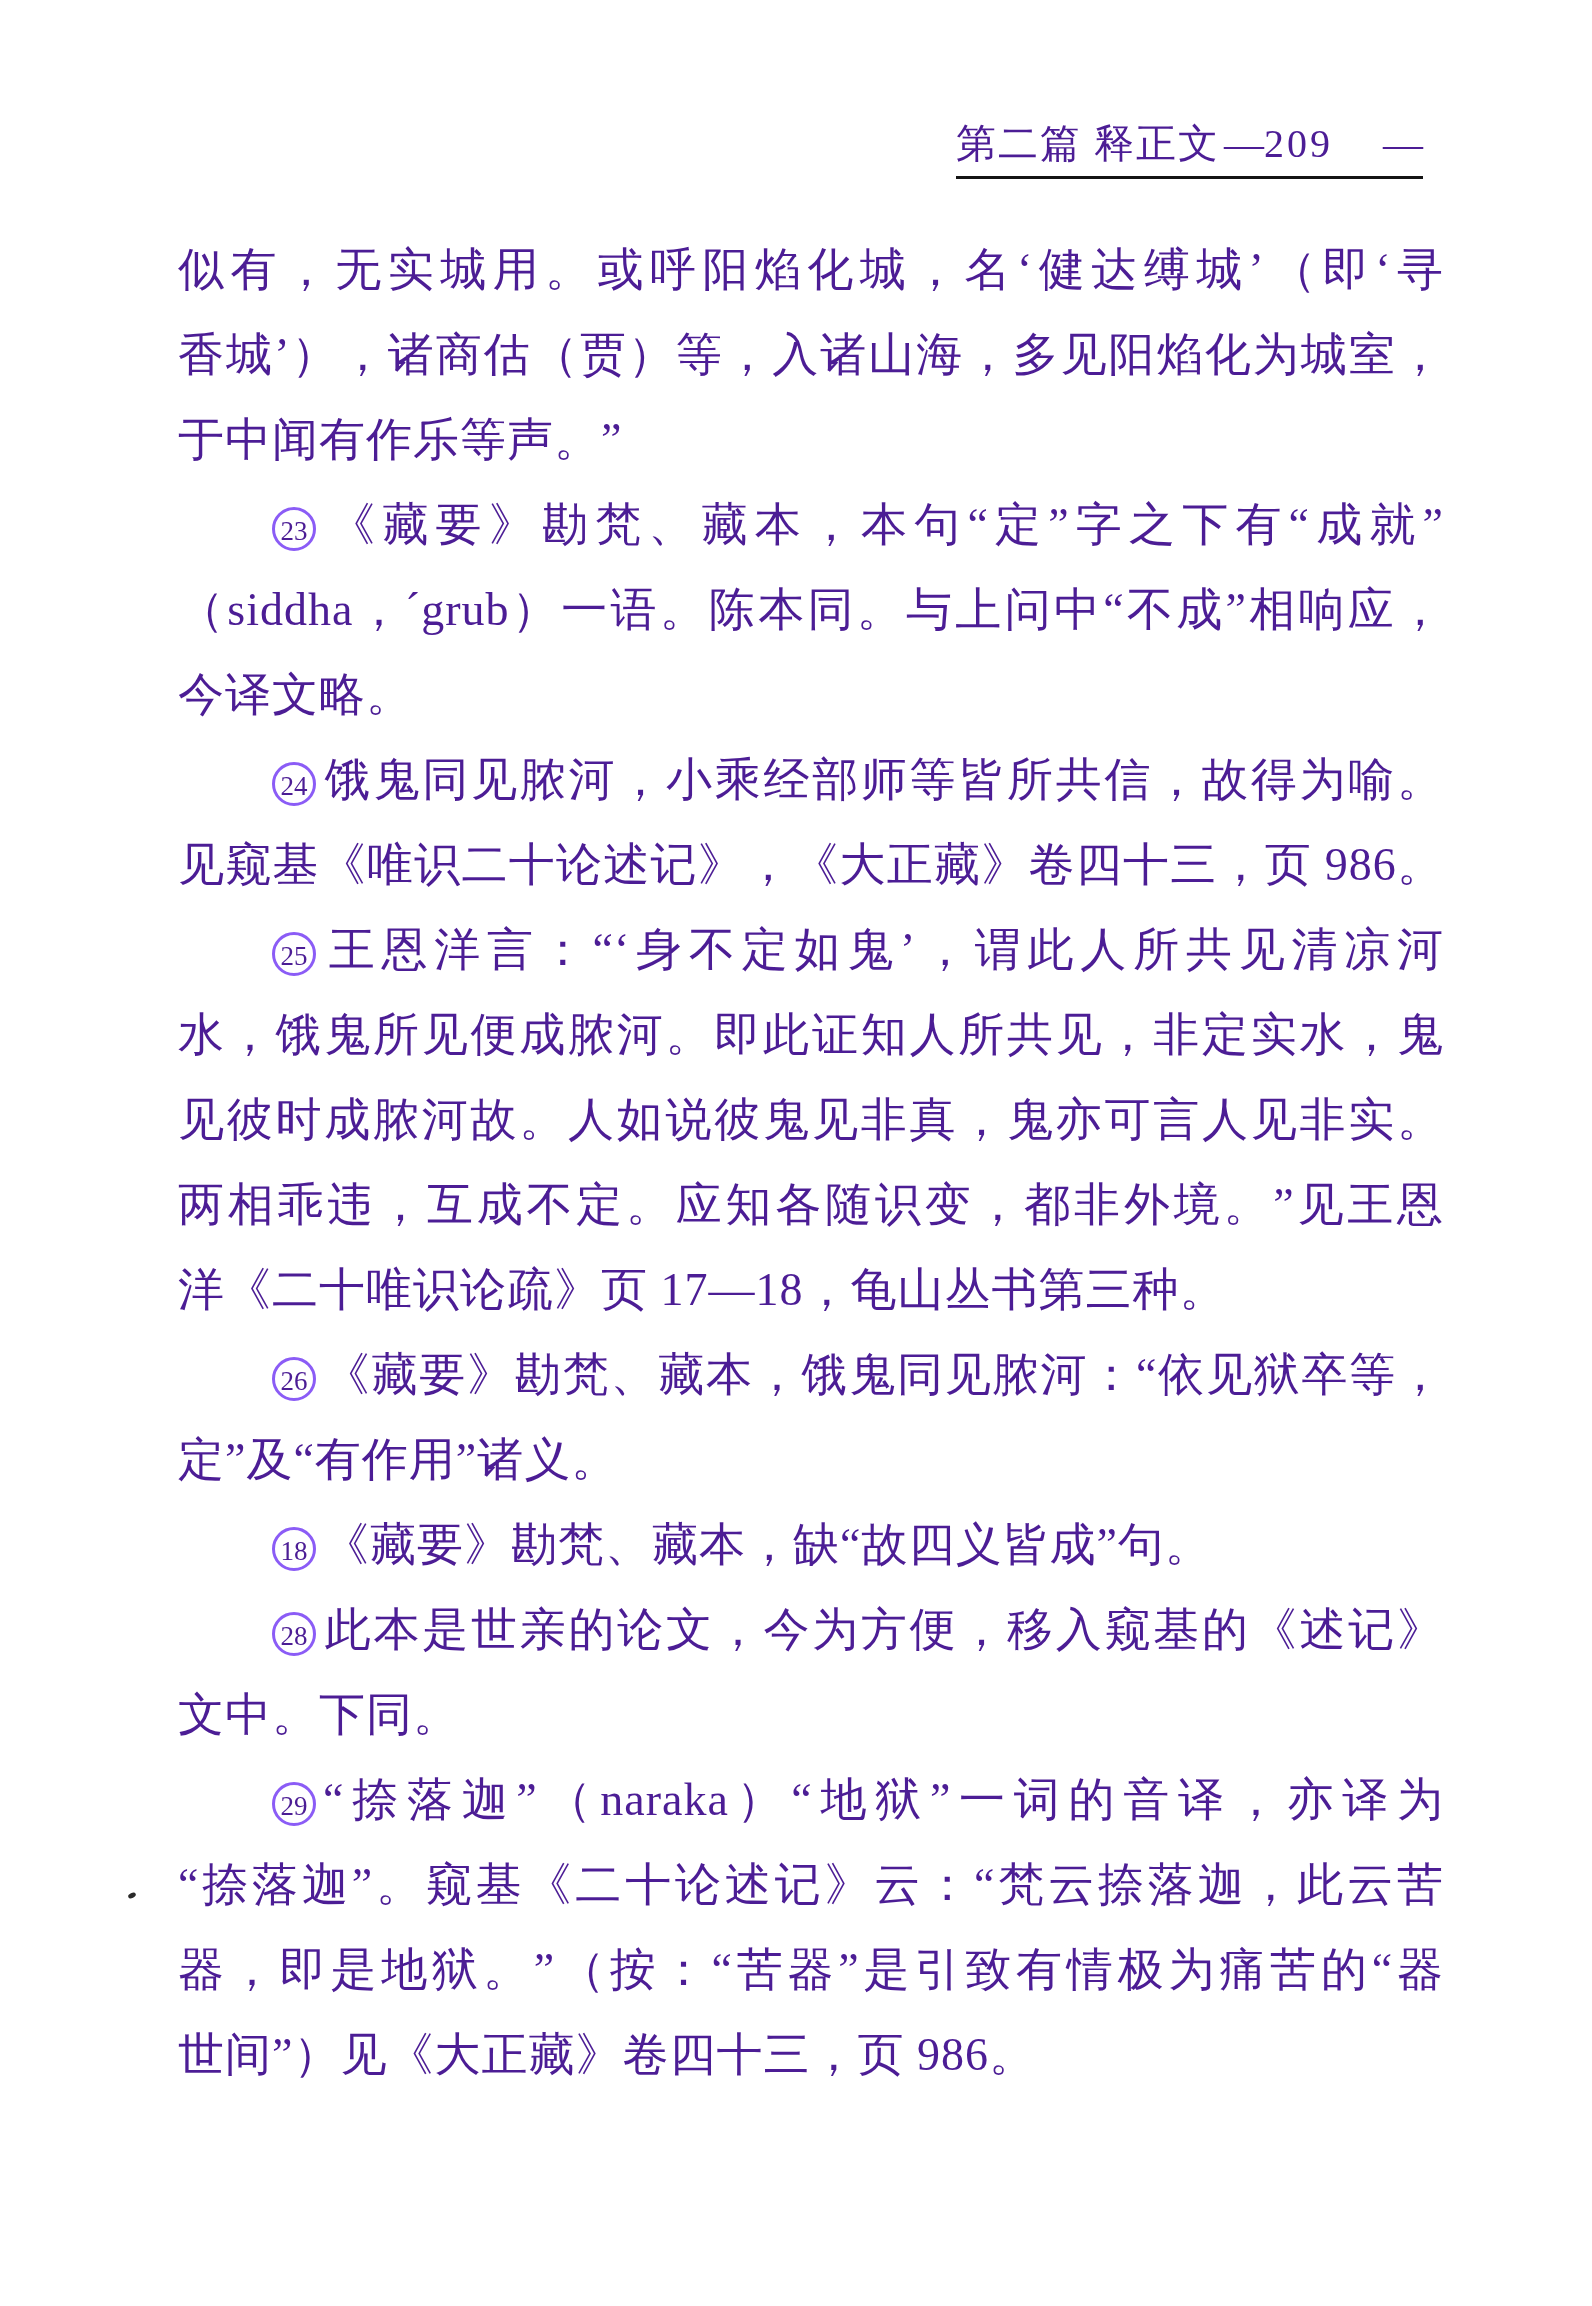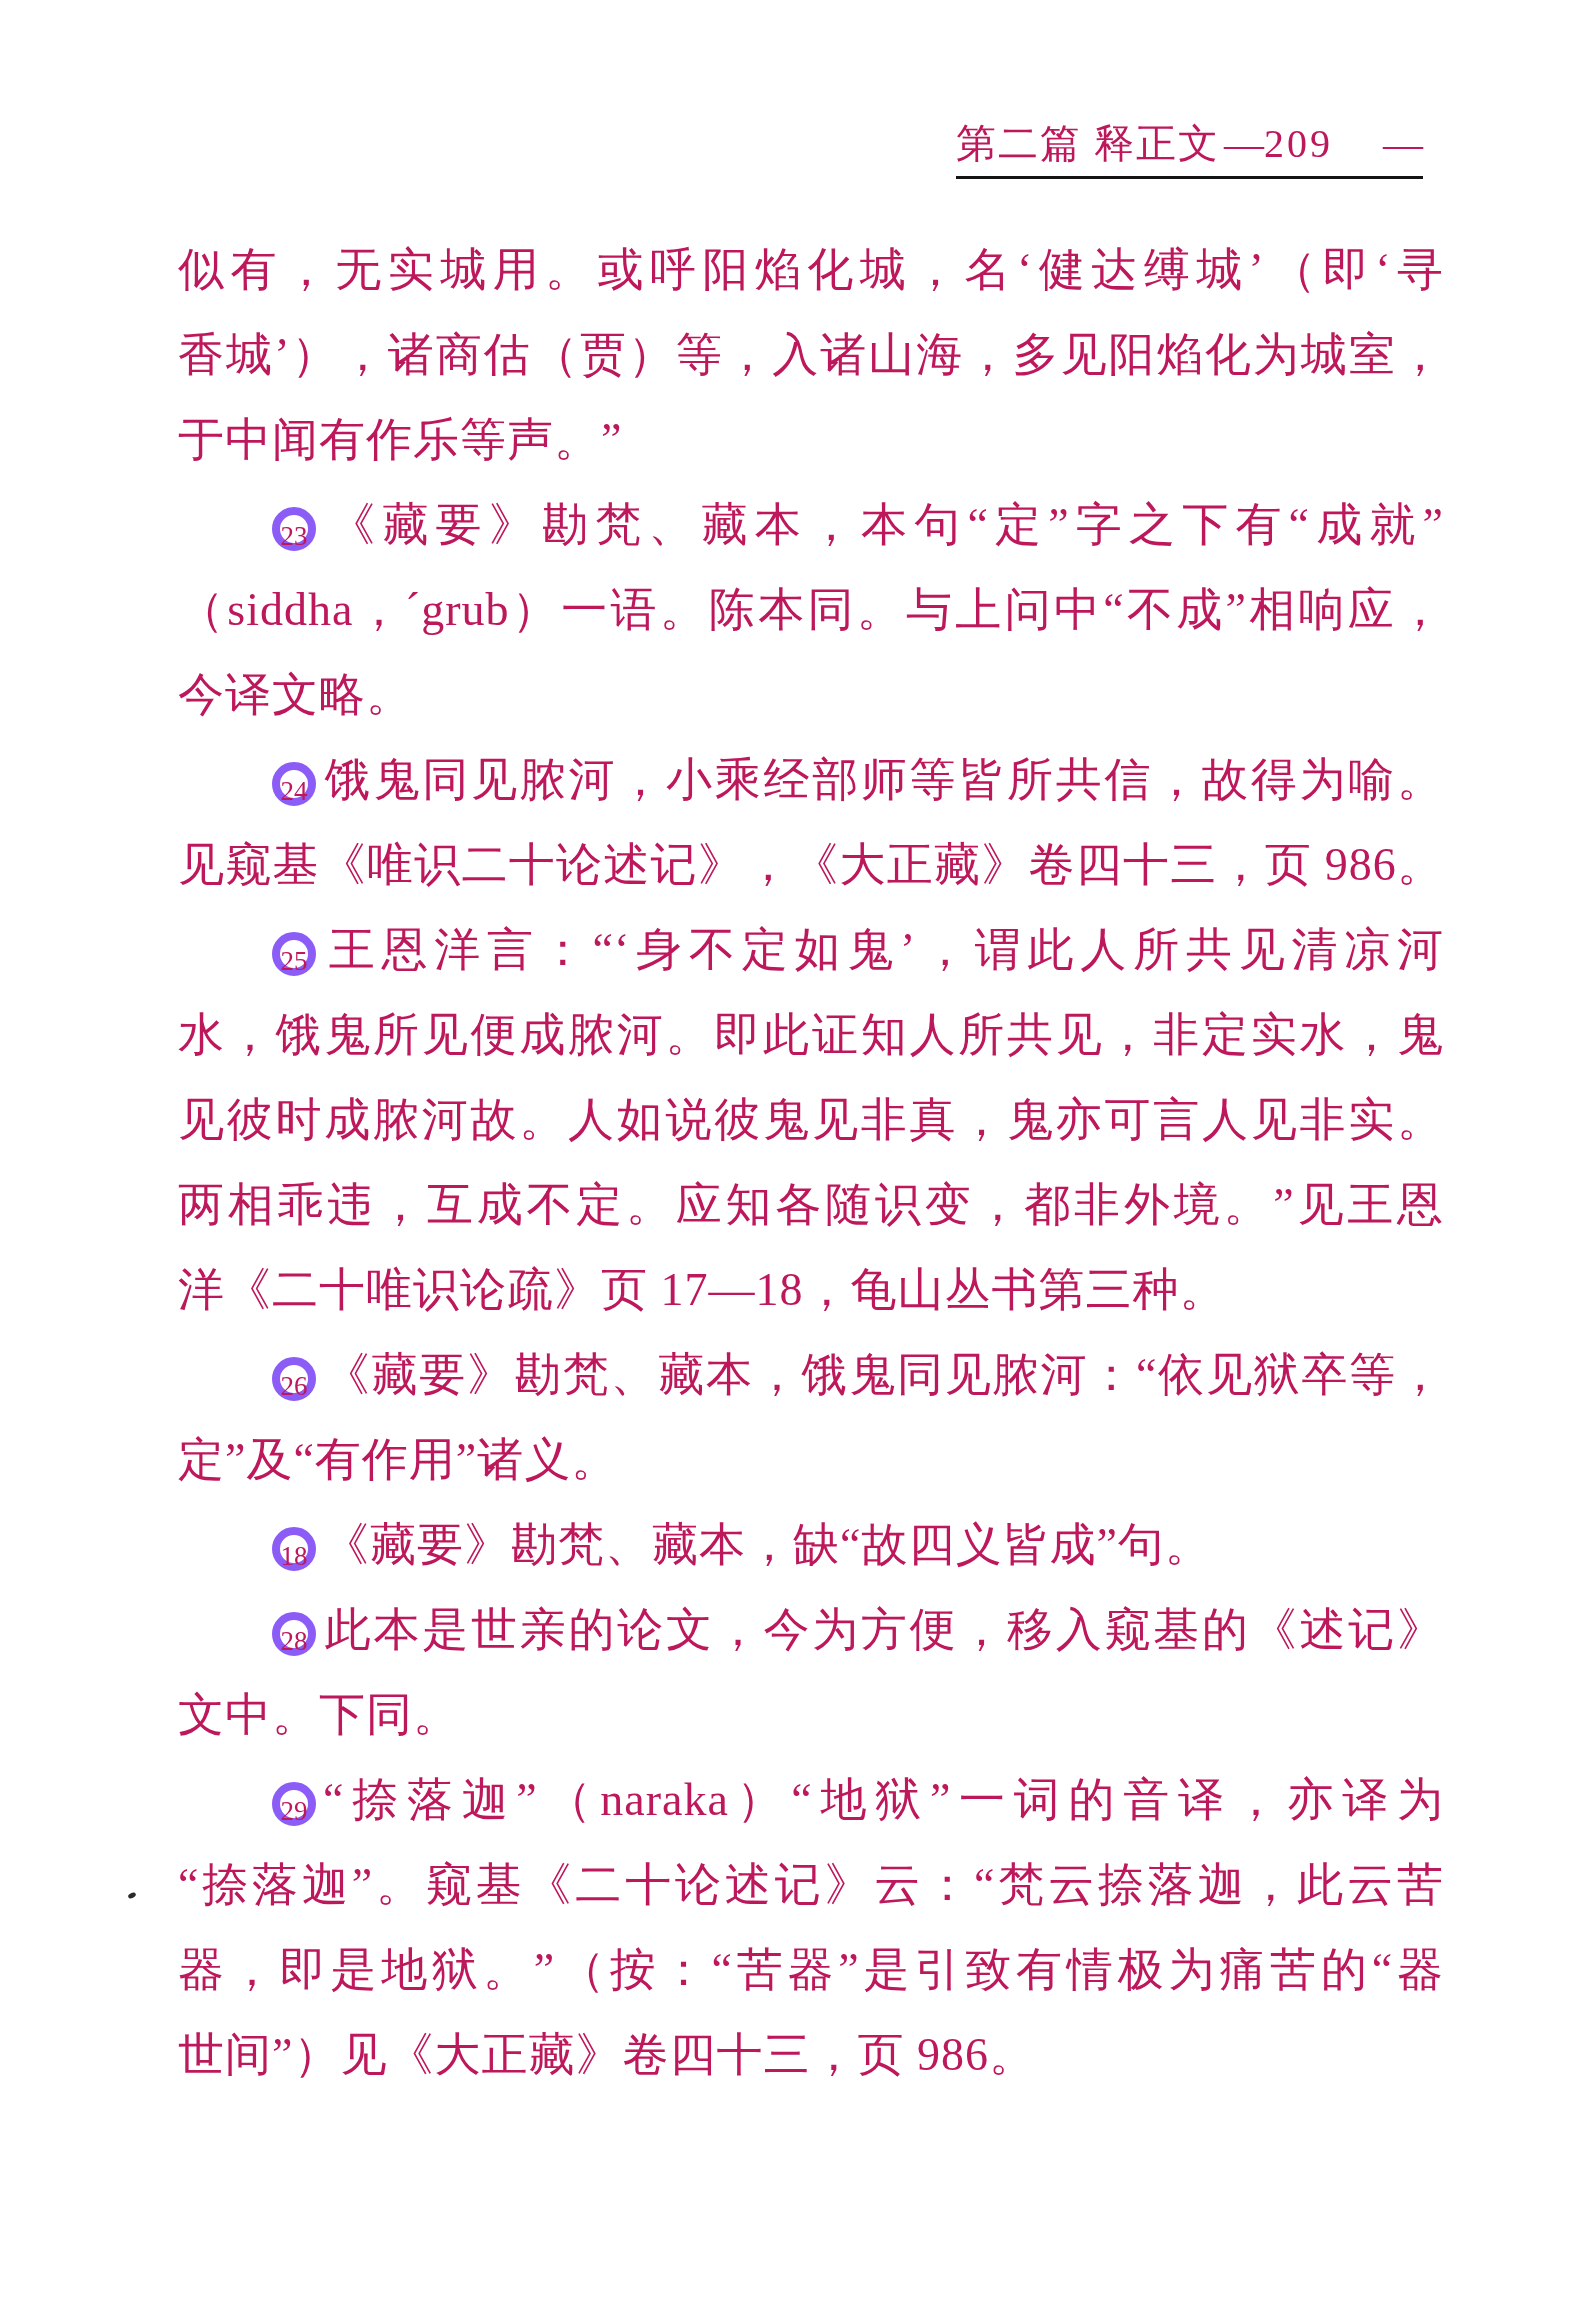--- a/index.html
+++ b/index.html
@@ -6,21 +6,21 @@
     margin: 0;
     padding: 0;
     background: #e8e8e8;
   }
   .page {
     position: relative;
     width: 1592px;
     height: 2306px;
     margin: 0 auto;
     background: #ffffff;
-    color: #be185d;
+    color: #4c1d95;
     font-family: "Liberation Serif", "DejaVu Serif", serif;
     overflow: hidden;
   }
   
   .header {
     position: absolute;
     top: 121px;
     right: 169px;
     display: inline-flex;
     align-items: baseline;
@@ -54,21 +54,21 @@
     text-align-last: justify;
     text-justify: inter-character;
   }
   .line.indent {
     padding-left: 94px;
   }
   .note-num {
     display: inline-block;
     width: 44px;
     height: 44px;
-    border: 8px solid #8b5cf6;
+    border: 3px solid #8b5cf6;
     border-radius: 50%;
     text-align: center;
     text-align-last: center;
     line-height: 42px;
     font-size: 27px;
     letter-spacing: 0;
     vertical-align: middle;
     margin-right: 7px;
     box-sizing: border-box;
   }

